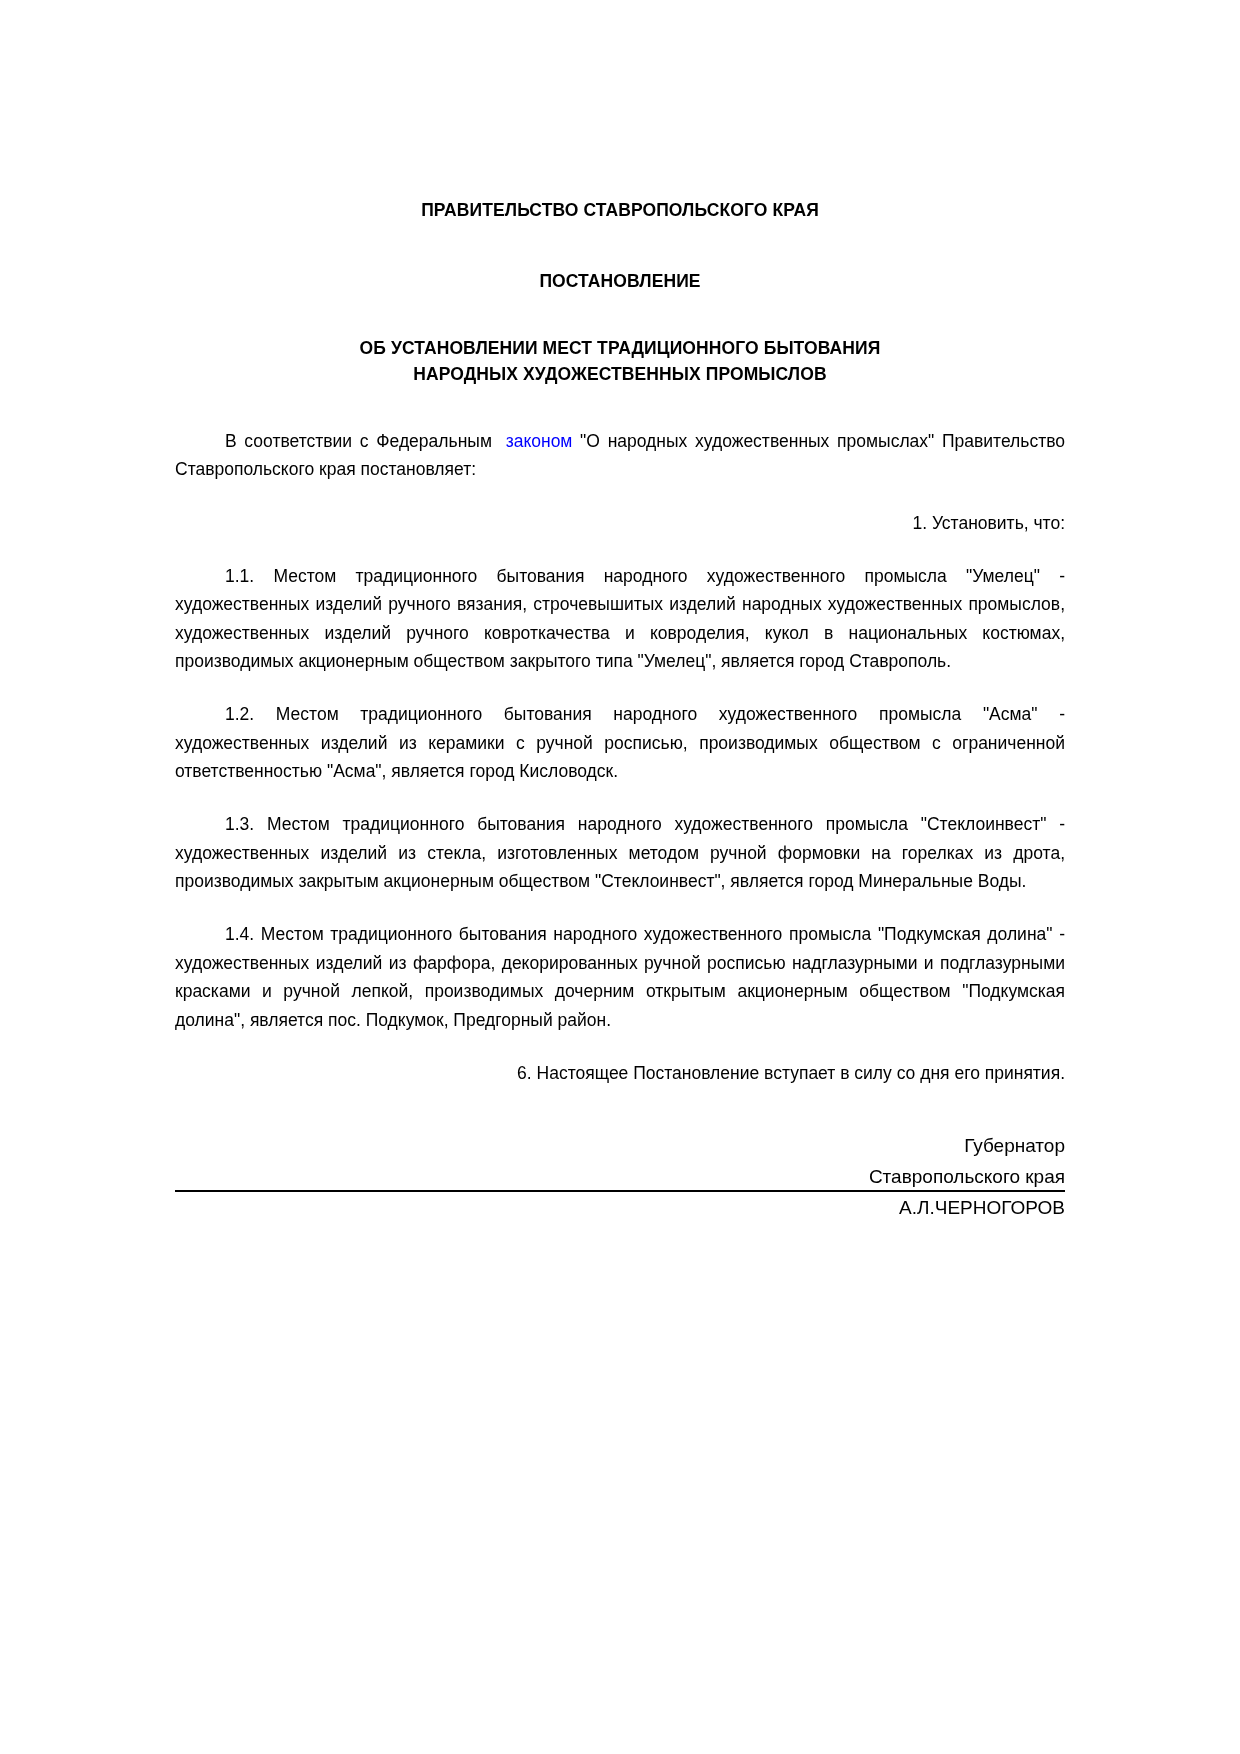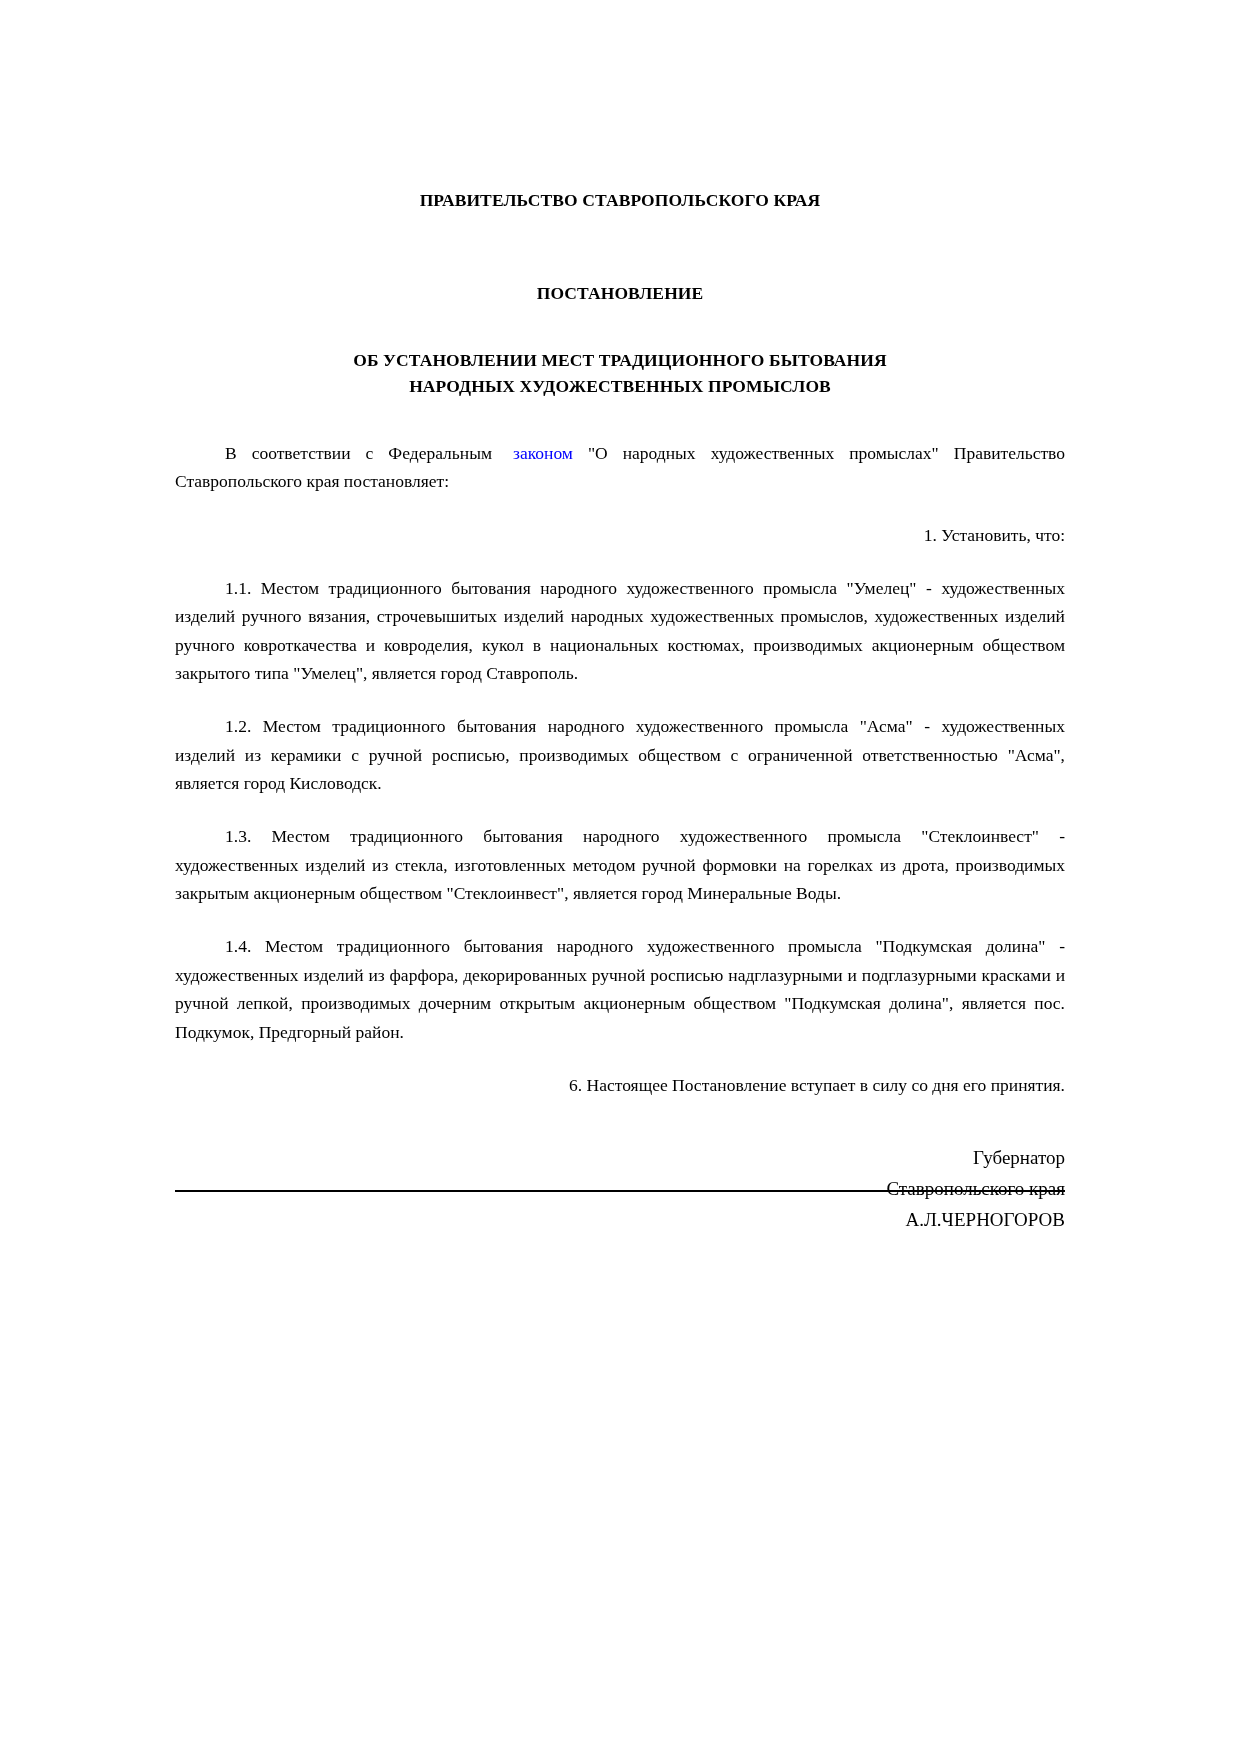--- a/index.html
+++ b/index.html
@@ -16,38 +16,37 @@
     width: 1240px;
     height: 1754px;
     margin: 0 auto;
     background: #ffffff;
     box-sizing: border-box;
     overflow: hidden;
   }
   .content {
     position: absolute;
     left: 175px;
-    top: 0;
+    top: 10px;
     width: 890px;
-    font-family: Liberation Serif, serif;
   }
 
   
   .doc-header {
     text-align: center;
     font-weight: bold;
     font-size: 17.5px;
     letter-spacing: 0.1px;
   }
   .header-org {
     margin-top: 190px;
     line-height: 1.25;
   }
   .header-kind {
-    margin-top: 69px;
+    margin-top: 47px;
     line-height: 1.45;
   }
   .header-date {
     line-height: 1.45;
   }
   .header-title {
     margin-top: 42px;
     line-height: 1.45;
   }
   .header-title .ln { display: block; }

